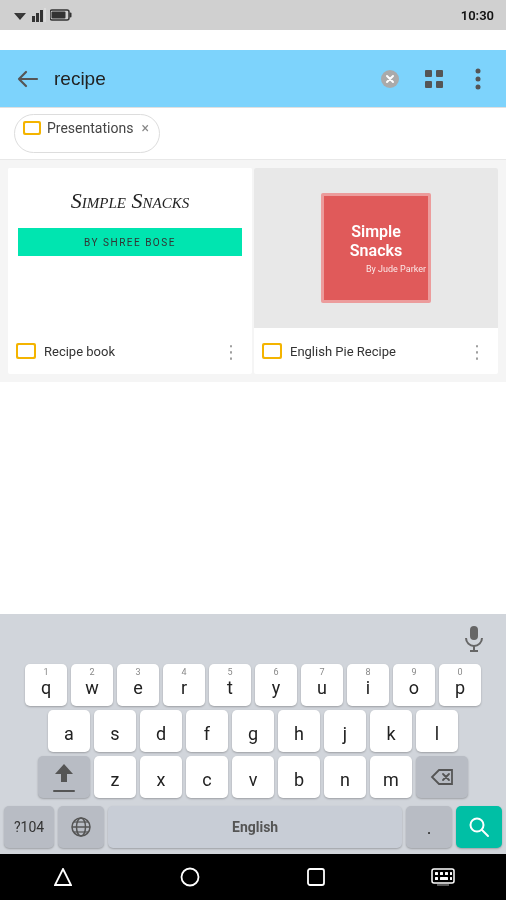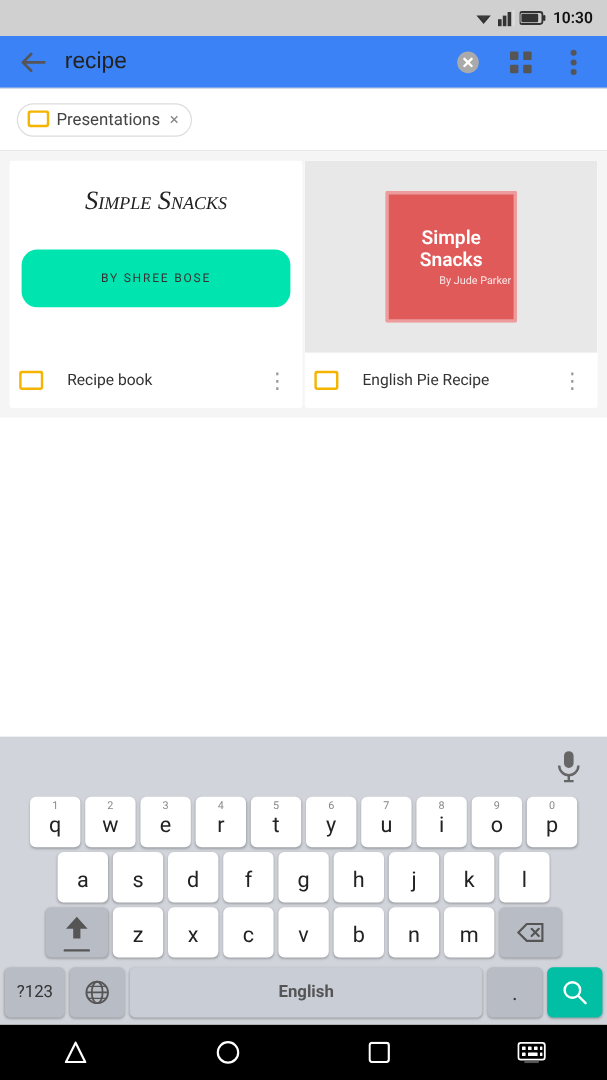--- a/index.html
+++ b/index.html
@@ -12,45 +12,46 @@
       position: relative;
     }
 
     
     .status-bar {
       width: 100%;
       height: 30px;
       background: #d0d0d0;
       display: flex;
       align-items: center;
-      justify-content: flex-end;
+      justify-content: space-between;
       padding: 0 12px;
       gap: 6px;
     }
     .status-bar .time {
       font-size: 13px;
       font-weight: 600;
       color: #111;
     }
     .status-icons {
       display: flex;
       align-items: center;
       gap: 4px;
     }
 
     
     .search-bar {
       width: 100%;
-      height: 44px;
-      background: #3b82f6;
+      height: 58px;
+      background: #7dd3fc;
       display: flex;
       align-items: center;
       padding: 0 10px;
       gap: 8px;
       border-bottom: 1px solid #e0e0e0;
+      margin-top: 20px;
     }
     .search-bar .back-btn {
       width: 36px;
       height: 36px;
       display: flex;
       align-items: center;
       justify-content: center;
       cursor: pointer;
       flex-shrink: 0;
     }
@@ -77,26 +78,26 @@
       width: 100%;
       height: 52px;
       background: #fff;
       display: flex;
       align-items: center;
       padding: 0 14px;
       border-bottom: 1px solid #e8e8e8;
     }
     .filter-chip {
       display: flex;
-      align-items: flex-start;
+      align-items: center;
       gap: 6px;
       background: #fff;
       border: 1px solid #ddd;
       border-radius: 20px;
-      padding: 5px 10px 5px 8px;
+      padding: 5px 10px 16px 8px;
       cursor: pointer;
     }
     .chip-icon {
       width: 18px;
       height: 14px;
       background: #f4b400;
       border-radius: 2px;
       flex-shrink: 0;
       position: relative;
     }
@@ -158,27 +159,26 @@
       font-size: 22px;
       font-style: italic;
       text-align: center;
       color: #222;
       line-height: 1.2;
       text-transform: capitalize;
       font-variant: small-caps;
     }
     .thumb-green-bar {
       width: 100%;
-      height: 48px;
+      height: 28px;
       background: #00e5b0;
       display: flex;
       align-items: center;
       justify-content: center;
-      margin-top: 28px;
-      border-radius: 13px;
+      margin-top: 14px;
     }
     .thumb-author {
       font-size: 10px;
       color: #333;
       letter-spacing: 1.5px;
       text-transform: uppercase;
     }
     .thumb-rasberry {
       width: 100%;
       height: 100%;
@@ -210,21 +210,21 @@
       font-size: 9px;
       color: rgba(255,255,255,0.85);
       text-align: center;
       margin-left: 40px;
     }
     .card-footer {
       height: 46px;
       display: flex;
       align-items: center;
       padding: 0 8px;
-      gap: 20px;
+      gap: 8px;
     }
     .card-doc-icon {
       width: 20px;
       height: 16px;
       background: #f4b400;
       border-radius: 2px;
       position: relative;
       flex-shrink: 0;
     }
     .card-doc-icon::after {
@@ -642,21 +642,21 @@
         <svg width="24" height="18" viewBox="0 0 24 18">
           <path d="M9 2L2 9L9 16H22V2H9Z" fill="none" stroke="#555" stroke-width="1.8"></path>
           <path d="M13 6L19 12M19 6L13 12" stroke="#555" stroke-width="1.8" stroke-linecap="round"></path>
         </svg>
       </div>
     </div>
 
   </div>
 
   <div class="keyboard-bottom-row">
-    <div class="key-sym">?123</div>
+    <div class="key-sym">?104</div>
     <div class="key-globe">
       <svg width="22" height="22" viewBox="0 0 22 22">
         <circle cx="11" cy="11" r="9" fill="none" stroke="#555" stroke-width="1.5"></circle>
         <ellipse cx="11" cy="11" rx="4.5" ry="9" fill="none" stroke="#555" stroke-width="1.5"></ellipse>
         <line x1="2" y1="11" x2="20" y2="11" stroke="#555" stroke-width="1.5"></line>
         <line x1="4" y1="6" x2="18" y2="6" stroke="#555" stroke-width="1.2"></line>
         <line x1="4" y1="16" x2="18" y2="16" stroke="#555" stroke-width="1.2"></line>
       </svg>
     </div>
     <div class="key-lang">

